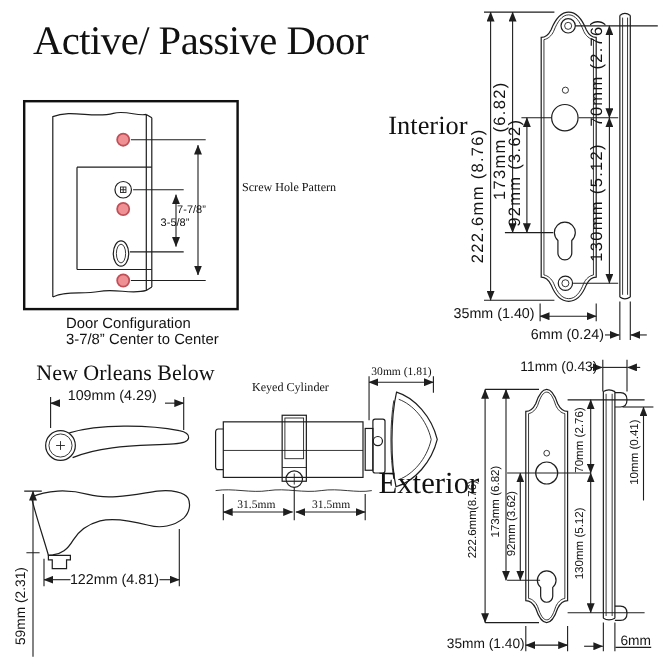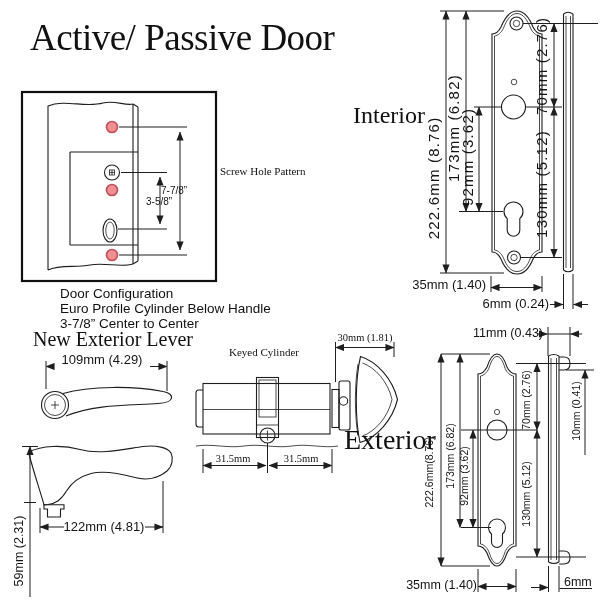--- a/index.html
+++ b/index.html
@@ -195,19 +195,18 @@
     <text class="tR" text-anchor="middle" x="233" y="462">31.5mm</text>
     <text class="tR" text-anchor="middle" x="301" y="462">31.5mm</text>
   </g>
 </svg>
 
   <div class="abs title">Active/ Passive Door</div>
   <div class="abs interior">Interior</div>
   <div class="abs shp">Screw Hole Pattern</div>
   <div class="abs cfg">
     <div>Door Configuration</div>
-    <div>Euro Profile Cylinder Below Handle</div>
     <div>3-7/8” Center to Center</div>
   </div>
-  <div class="abs nol">New Exterior Lever</div>
+  <div class="abs nol">New Orleans Below</div>
   <div class="abs kc">Keyed Cylinder</div>
   <div class="abs exterior">Exterior</div>
 </div>
 
 </body></html>

